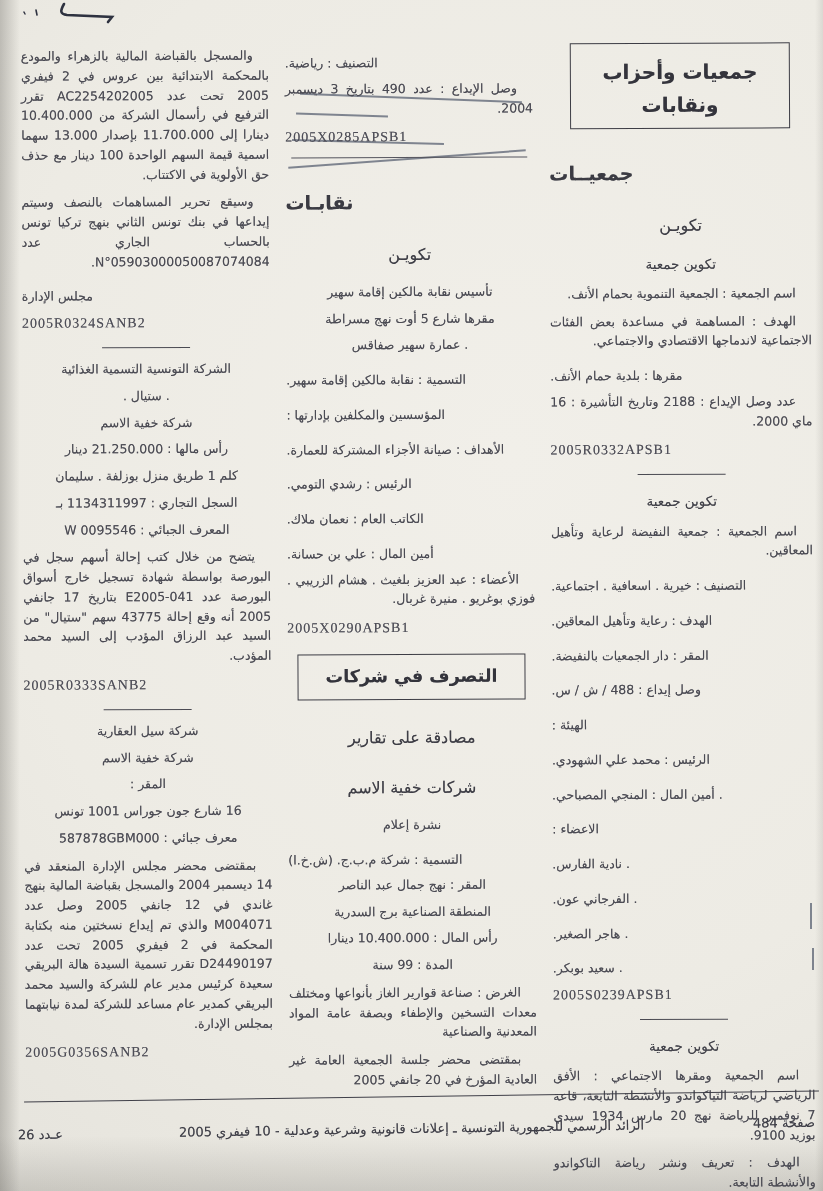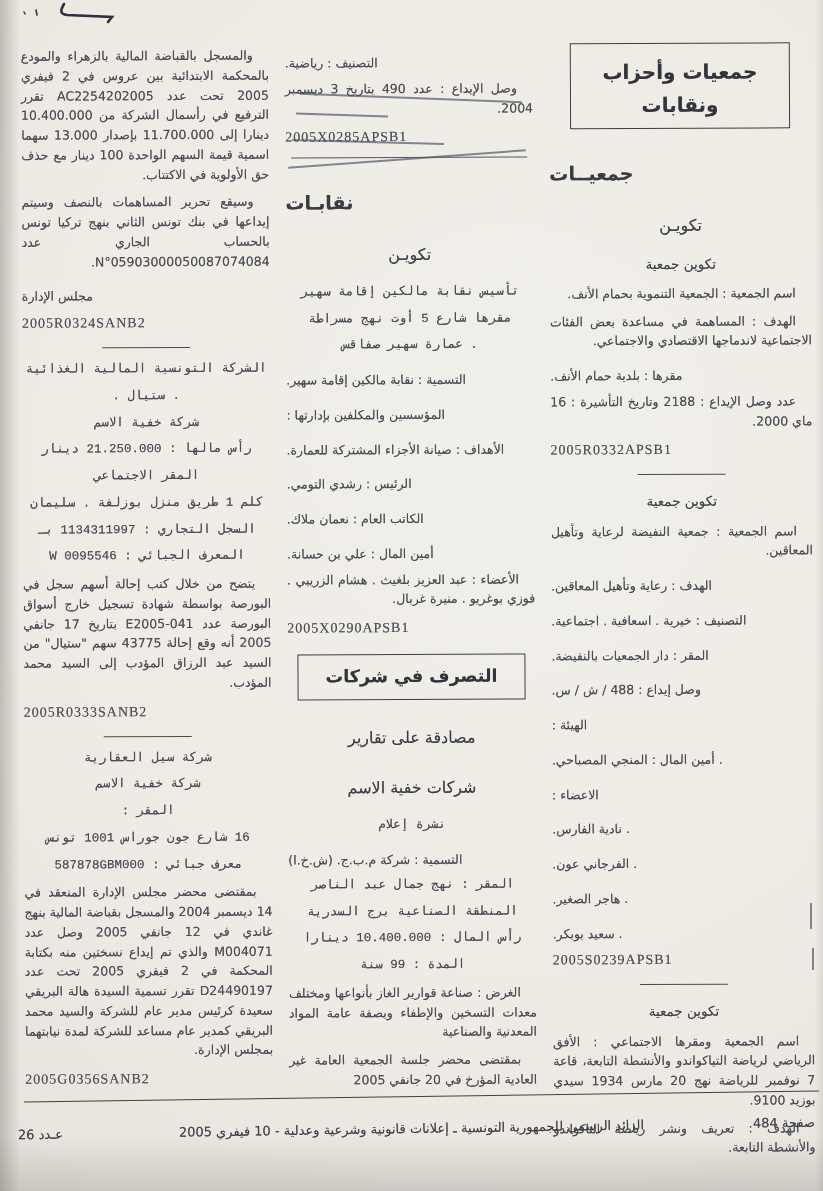--- a/index.html
+++ b/index.html
@@ -27,21 +27,21 @@
     color:#4b4b54;
     text-shadow:0 0 .4px rgba(60,60,70,.55);
   }
   .col { font-size:12.5px; line-height:1.5; }
   .col-right  { width:262px; }
   .col-middle { width:248px; padding-top:8px; }
   .col-left   { width:248px; padding-top:12px; }
 
   .blk.line   { text-align:left; margin:16px 0 6px; }
   .blk.para   { text-align:justify; text-indent:16px; margin:3px 0 8px; line-height:1.58; }
-  .blk.center { text-align:center; margin:0 0 8px;font-family:Liberation Mono, monospace; }
+  .blk.center { text-align:center; margin:0 0 8px; }
   .blk.h1   { text-align:left; font-size:19px; font-weight:bold; letter-spacing:2px;
               color:#3b3b43; margin:30px 0 8px; }
   .blk.h2   { text-align:center; font-size:16px; color:#3e3e46; margin:26px 0 16px; letter-spacing:1px; }
   .blk.h2s  { text-align:center; font-size:13.5px; color:#42424a; margin:16px 0 10px; }
   .blk.code { direction:ltr; text-align:left; font-family:"Liberation Serif", serif;
               font-size:14px; letter-spacing:1px; color:#4e4e58; margin:6px 0 10px; }
   .blk.rule  { width:88px;  border-top:1.6px solid #4a4a52; margin:14px auto 12px; height:0; }
   .blk.rulew { width:95%;   border-top:1.2px solid #55555e; margin:10px auto 14px; height:0; }
   .blk.box {
     border:1.7px solid #3d3d45; width:206px; margin:14px auto 12px;
@@ -102,25 +102,26 @@
         <div class="blk h2">تكويـن</div>
         <div class="blk h2s">تكوين جمعية</div>
         <div class="blk para">اسم الجمعية : الجمعية التنموية بحمام الأنف.</div>
         <div class="blk para">الهدف : المساهمة في مساعدة بعض الفئات الاجتماعية لاندماجها الاقتصادي والاجتماعي.</div>
         <div class="blk line">مقرها : بلدية حمام الأنف.</div>
         <div class="blk para">عدد وصل الإيداع : 2188 وتاريخ التأشيرة : 16 ماي 2000.</div>
         <div class="blk code">2005R0332APSB1</div>
         <div class="blk rule"></div>
         <div class="blk h2s">تكوين جمعية</div>
         <div class="blk para">اسم الجمعية : جمعية النفيضة لرعاية وتأهيل المعاقين.</div>
+        <div class="blk line">التصنيف : خيرية . اسعافية . اجتماعية.</div>
         <div class="blk line">الهدف : رعاية وتأهيل المعاقين.</div>
-        <div class="blk line">التصنيف : خيرية . اسعافية . اجتماعية.</div>
         <div class="blk line">المقر : دار الجمعيات بالنفيضة.</div>
         <div class="blk line">وصل إيداع : 488 / ش / س.</div>
         <div class="blk line">الهيئة :</div>
+        <div class="blk line">الرئيس : محمد علي الشهودي.</div>
         <div class="blk line">. أمين المال : المنجي المصباحي.</div>
         <div class="blk line">الاعضاء :</div>
         <div class="blk line">. نادية الفارس.</div>
         <div class="blk line">. الفرجاني عون.</div>
         <div class="blk line">. هاجر الصغير.</div>
         <div class="blk line">. سعيد بوبكر.</div>
         <div class="blk code">2005S0239APSB1</div>
         <div class="blk rule"></div>
         <div class="blk h2s">تكوين جمعية</div>
         <div class="blk para">اسم الجمعية ومقرها الاجتماعي : الأفق الرياضي لرياضة التياكواندو والأنشطة التابعة، قاعة 7 نوفمبر للرياضة نهج 20 مارس 1934 سيدي بوزيد 9100.</div>
@@ -155,25 +156,24 @@
         <div class="blk center">المدة : 99 سنة</div>
         <div class="blk para">الغرض : صناعة قوارير الغاز بأنواعها ومختلف معدات التسخين والإطفاء وبصفة عامة المواد المعدنية والصناعية</div>
         <div class="blk para">بمقتضى محضر جلسة الجمعية العامة غير العادية المؤرخ في 20 جانفي 2005</div>
       </div>
     <div class="col col-left">
         <div class="blk para">والمسجل بالقباضة المالية بالزهراء والمودع بالمحكمة الابتدائية بين عروس في 2 فيفري 2005 تحت عدد AC2254202005 تقرر الترفيع في رأسمال الشركة من 10.400.000 دينارا إلى 11.700.000 بإصدار 13.000 سهما اسمية قيمة السهم الواحدة 100 دينار مع حذف حق الأولوية في الاكتتاب.</div>
         <div class="blk para">وسيقع تحرير المساهمات بالنصف وسيتم إيداعها في بنك تونس الثاني بنهج تركيا تونس بالحساب الجاري عدد N°05903000050087074084.</div>
         <div class="blk line">مجلس الإدارة</div>
         <div class="blk code">2005R0324SANB2</div>
         <div class="blk rule"></div>
-        <div class="blk center">الشركة التونسية المالية الغذائية</div>
+        <div class="blk center">الشركة التونسية التسمية الغذائية</div>
         <div class="blk center">. ستيال .</div>
         <div class="blk center">شركة خفية الاسم</div>
         <div class="blk center">رأس مالها : 21.250.000 دينار</div>
-        <div class="blk center">المقر الاجتماعي</div>
         <div class="blk center">كلم 1 طريق منزل بوزلفة . سليمان</div>
         <div class="blk center">السجل التجاري : 1134311997 بـ</div>
         <div class="blk center">المعرف الجبائي : 0095546 W</div>
         <div class="blk para">يتضح من خلال كتب إحالة أسهم سجل في البورصة بواسطة شهادة تسجيل خارج أسواق البورصة عدد E2005-041 بتاريخ 17 جانفي 2005 أنه وقع إحالة 43775 سهم "ستيال" من السيد عبد الرزاق المؤدب إلى السيد محمد المؤدب.</div>
         <div class="blk code">2005R0333SANB2</div>
         <div class="blk rule"></div>
         <div class="blk center">شركة سيل العقارية</div>
         <div class="blk center">شركة خفية الاسم</div>
         <div class="blk center">المقر :</div>
         <div class="blk center">16 شارع جون جوراس 1001 تونس</div>

